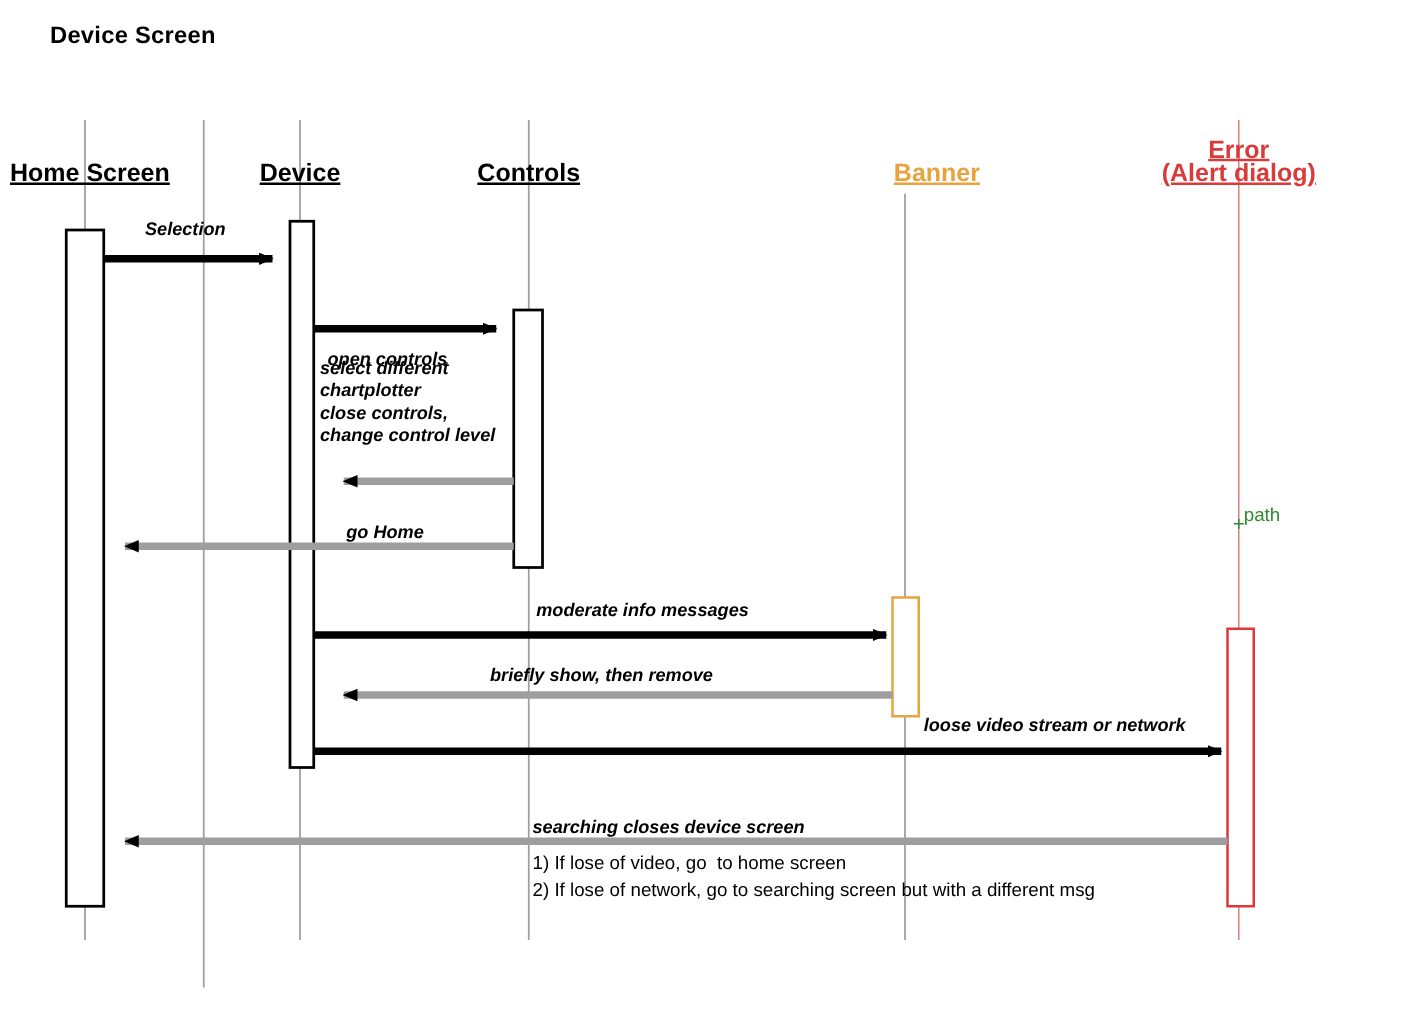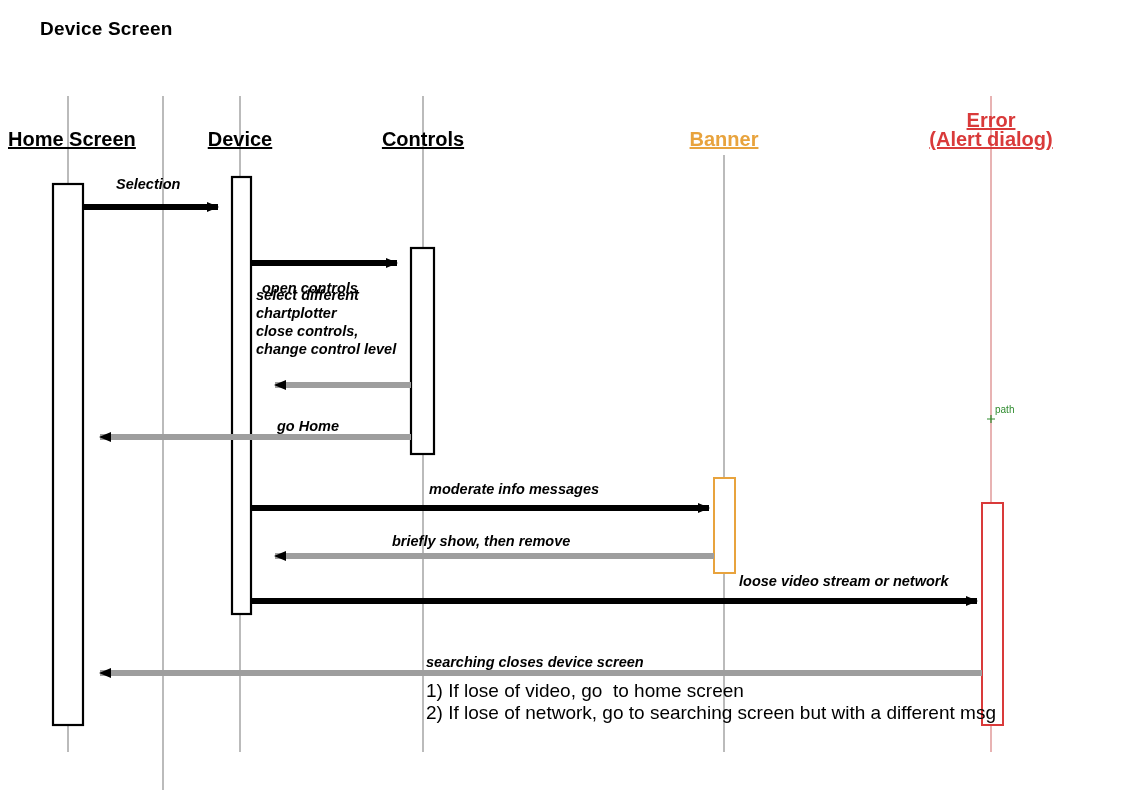--- a/index.html
+++ b/index.html
@@ -32,41 +32,41 @@
   .lifeline-label {
     position: absolute;
     font-size: 20px;
     font-weight: bold;
     color: #000000;
     text-align: center;
     white-space: pre;
     line-height: 19px;
     text-decoration: underline;
   }
-  .lifeline-label.banner { color: #E8A33D; }
+  .lifeline-label.banner { color: #E8A33D; text-align: right; }
   .lifeline-label.error  { color: #D93A3A; }
   .msg-label {
     position: absolute;
     font-size: 14.5px;
     font-style: italic;
     color: #000000;
     white-space: pre;
     line-height: 18px;
     font-weight: bold;
   }
   .note-text {
     position: absolute;
-    font-size: 19px;
+    font-size: 15px;
     color: #000000;
     white-space: pre;
     line-height: 22px;
   }
   .path-label {
     position: absolute;
-    font-size: 10px;
+    font-size: 15px;
     color: #2E8B2E;
   }
 </style>
 </head>
 <body>
 
 <div class="title">Device Screen</div>
 
 <svg id="diagram" xmlns="http://www.w3.org/2000/svg">
   <defs>

